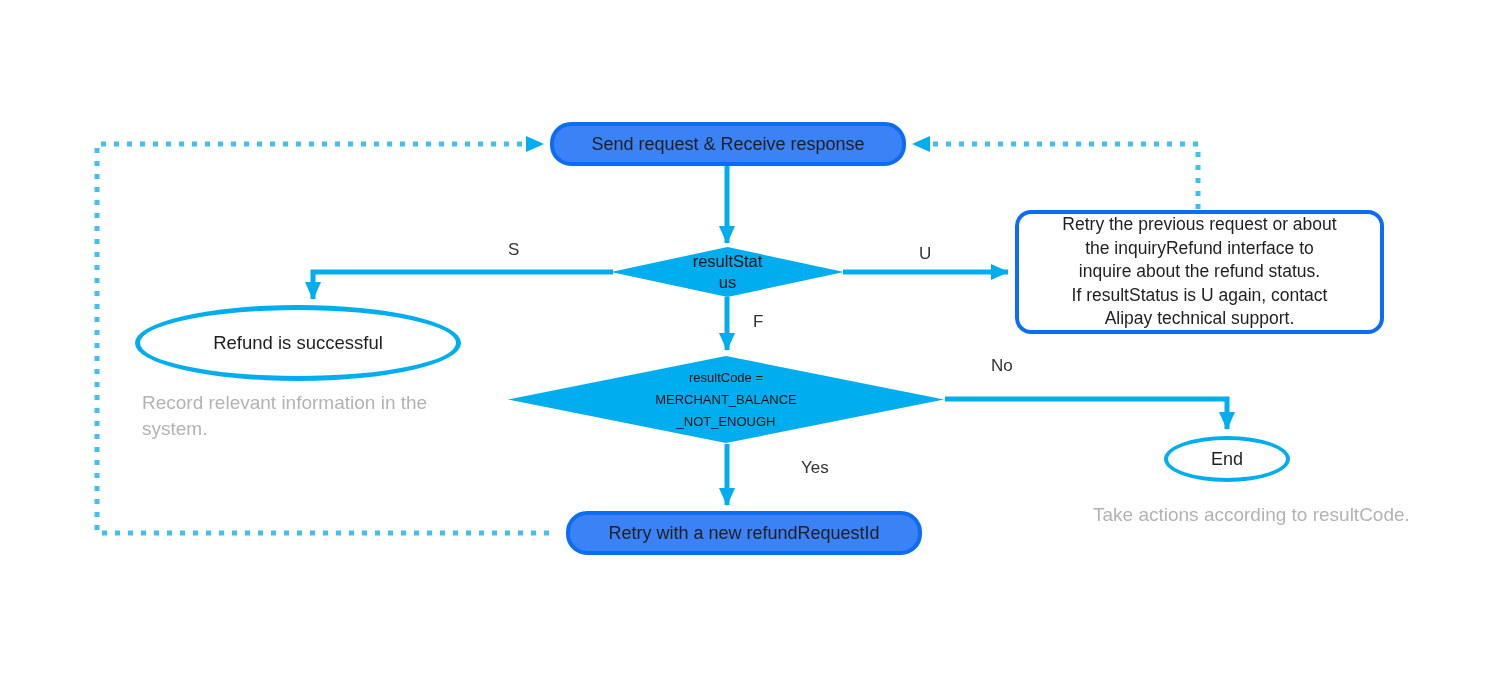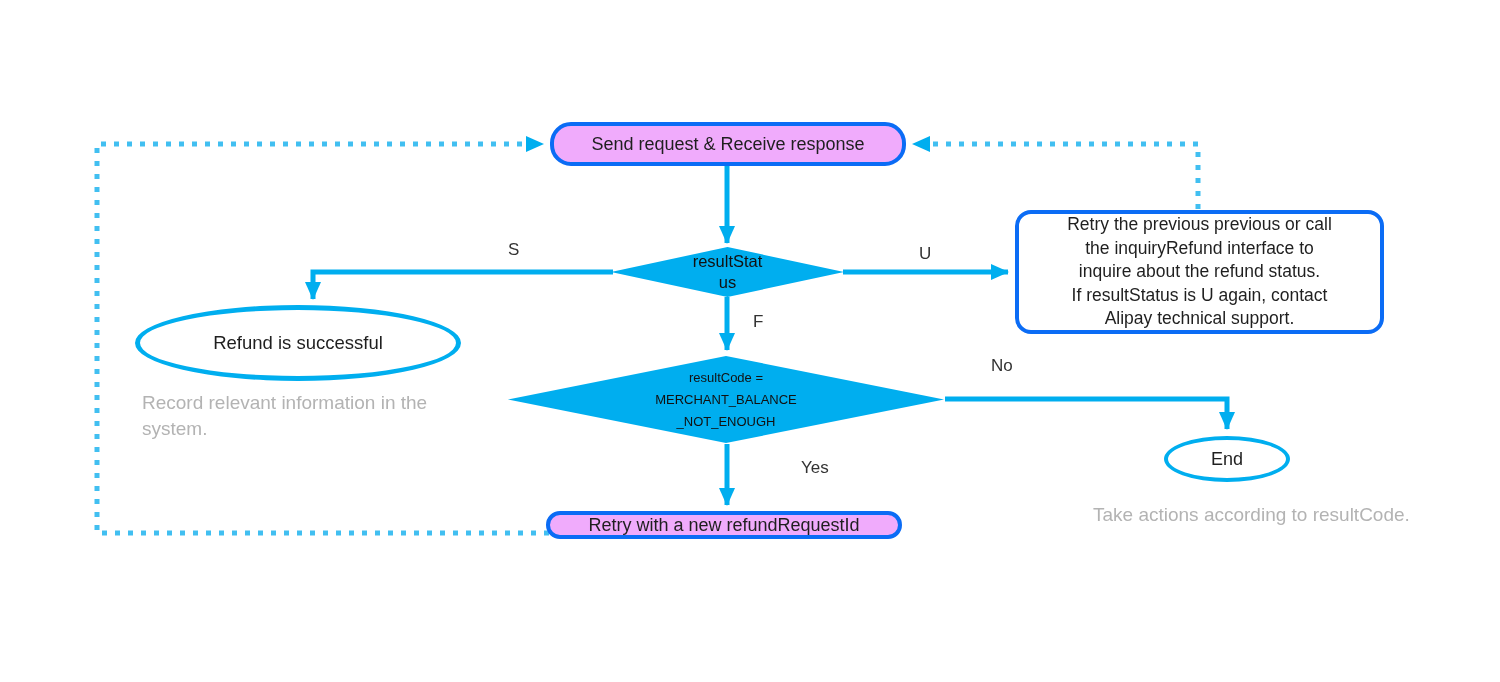--- a/index.html
+++ b/index.html
@@ -16,21 +16,21 @@
   body{font-family:"Liberation Sans","DejaVu Sans",sans-serif;}
   .canvas{
     position:relative;width:1500px;height:682px;background:var(--bg);overflow:hidden;
   }
   .edges-svg{position:absolute;left:0;top:0;width:1500px;height:682px;}
   .node{
     position:absolute;display:flex;align-items:center;justify-content:center;
     text-align:center;color:var(--node-text);white-space:pre-line;
   }
   .proc{
-    background:#f0abfc;border:4px solid var(--accent);border-radius:21px;
+    background:#3b82f6;border:4px solid var(--accent);border-radius:21px;
     font-size:18px;
   }
   .decision{
     background:var(--cyan);
     clip-path:polygon(50% 0,100% 50%,50% 100%,0 50%);
     color:#111;
   }
   .ellipse{
     background:#fff;border-radius:50%;
   }
@@ -40,21 +40,21 @@
   .note{
     position:absolute;color:var(--muted);font-size:19px;line-height:26px;
     white-space:pre-line;
   }
   #n-send{left:550px;top:122px;width:356px;height:44px;}
   #n-status{left:611px;top:247px;width:233px;height:50px;font-size:16.5px;line-height:21px;}
   #n-refund{left:135px;top:305px;width:326px;height:76px;border:5px solid var(--cyan);font-size:18.5px;}
   #n-retry-inquiry{left:1015px;top:210px;width:369px;height:124px;border:4px solid var(--accent);border-radius:16px;background:#fff;font-size:17.5px;line-height:23.5px;}
   #n-code{left:508px;top:356px;width:436px;height:87px;font-size:13px;line-height:22px;}
   #n-end{left:1164px;top:436px;width:126px;height:46px;border:4px solid var(--cyan);font-size:18px;}
-  #n-retry-new{left:546px;top:511px;width:356px;height:28px;}
+  #n-retry-new{left:566px;top:511px;width:356px;height:44px;}
   #lbl-s{left:508px;top:240px;}
   #lbl-u{left:919px;top:244px;}
   #lbl-f{left:753px;top:312px;}
   #lbl-no{left:991px;top:356px;}
   #lbl-yes{left:753px;top:458px;margin-left:48px;}
   #note-record{left:142px;top:390px;width:345px;text-align:left;}
   #note-actions{left:1093px;top:502px;}
 </style>
 </head>
 <body>
@@ -79,21 +79,21 @@
     <path d="M1198,209 L1198,144 L913,144" fill="none" stroke="#41bff1" stroke-width="5" stroke-dasharray="5 8" marker-end="url(#arrow)"></path>
   </svg>
 
   <div id="n-send" class="node proc">Send request &amp; Receive response</div>
 
   <div id="n-status" class="node decision">resultStat
 us</div>
 
   <div id="n-refund" class="node ellipse">Refund is successful</div>
 
-  <div id="n-retry-inquiry" class="node">Retry the previous previous or call
+  <div id="n-retry-inquiry" class="node">Retry the previous request or about
 the inquiryRefund interface to
 inquire about the refund status.
 If resultStatus is U again, contact
 Alipay technical support.</div>
 
   <div id="n-code" class="node decision">resultCode =
 MERCHANT_BALANCE
 _NOT_ENOUGH</div>
 
   <div id="n-end" class="node ellipse">End</div>

